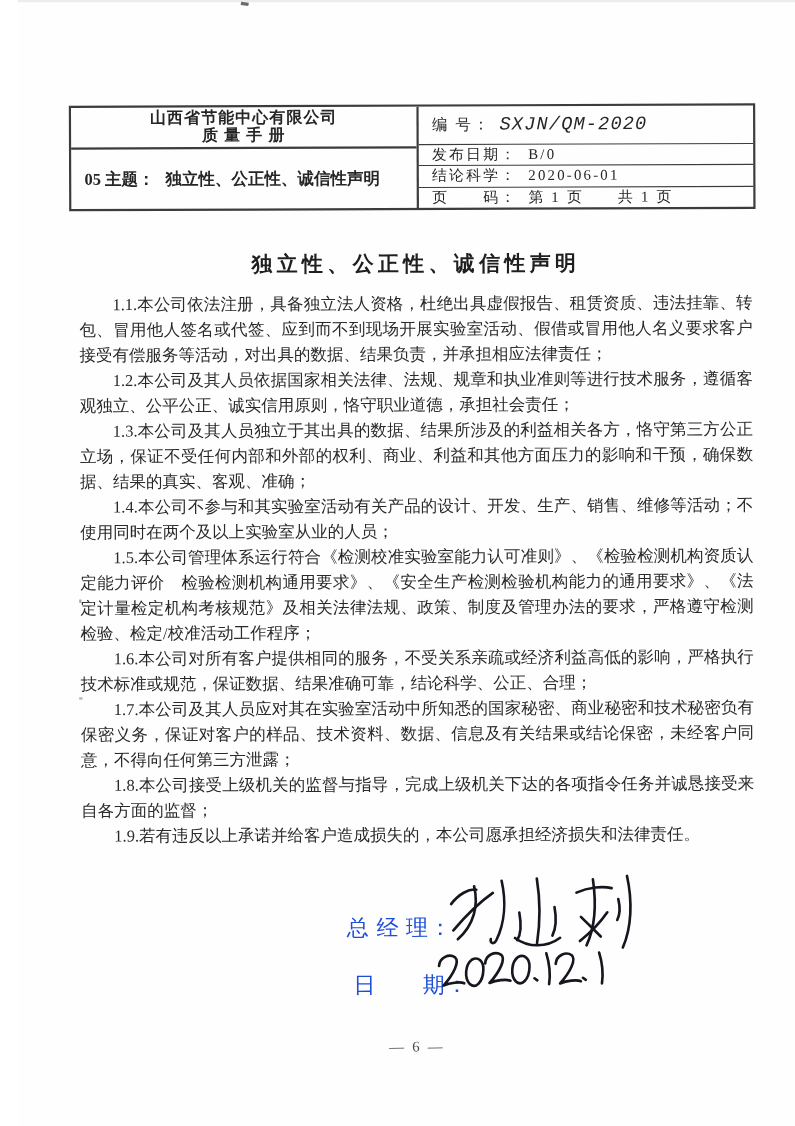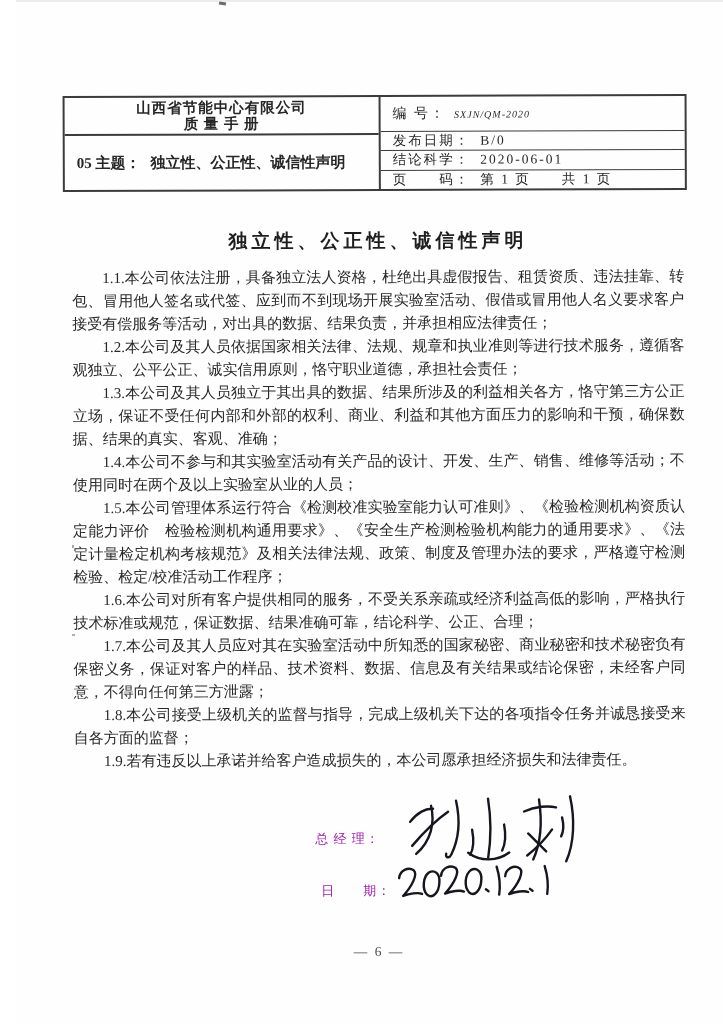--- a/index.html
+++ b/index.html
@@ -24,42 +24,42 @@
     align-items:center; font-weight:bold; font-size:14.5px; line-height:16px; letter-spacing:1px;
   }
   .h-subject {
     flex:1; border-top:2px solid #3c3c3c; display:flex; align-items:center;
     padding-left:12px; font-weight:bold; font-size:15px; box-sizing:border-box;
   }
   .h-subject .subj-label { margin-right:10px; }
   .h-right { flex:1; display:flex; flex-direction:column; box-sizing:border-box; }
   .h-docno { height:34px; display:flex; align-items:center; padding-left:12px; font-size:14px; letter-spacing:2px; box-sizing:border-box; }
   .h-docno .docno-value {
-    font-family:Liberation Serif, serif; font-style:italic; font-size:10px;
+    font-family:Liberation Mono, monospace; font-style:italic; font-size:17px;
     letter-spacing:1px; margin-left:8px;
   }
   .h-row {
     flex:1; border-top:1.5px solid #3c3c3c; display:flex; align-items:center;
     padding-left:12px; font-size:13.5px; letter-spacing:2px; box-sizing:border-box;
   }
   .h-row .h-value { margin-left:10px; letter-spacing:2px;font-family:Liberation Serif, serif; }
 
   
   .doc-body { position:absolute; left:57px; top:228px; width:612px; }
   .doc-title {
     text-align:center; font-size:19px; font-weight:bold; letter-spacing:4px;
     margin:0 0 12px 0; line-height:26px; color:#1f1f1f;
   }
   .doc-paragraphs p {
     margin:0; font-size:15px; line-height:23px; text-align:justify;
     text-indent:2em; color:#292929;
   }
 
   
-  .sig-label { position:absolute; font-size:13px; color:#a21caf; letter-spacing:1px; }
+  .sig-label { position:absolute; font-size:20px; color:#1d4ed8; letter-spacing:1px; }
   .sig-label-manager { left:298px; top:830px; }
   .sig-label-date { left:304px; top:882px; }
   .sig-svg-name { position:absolute; left:387px; top:792px; }
   .sig-svg-date { position:absolute; left:378px; top:856px; transform:rotate(-3deg); }
   .hw { stroke:#16161f; stroke-width:2.4; fill:none; stroke-linecap:round; stroke-linejoin:round; }
 
   
   .page-num {
     position:absolute; left:0; right:0; top:944px; text-align:center;
     font-size:13.5px; color:#4a4a4a; letter-spacing:2px;

